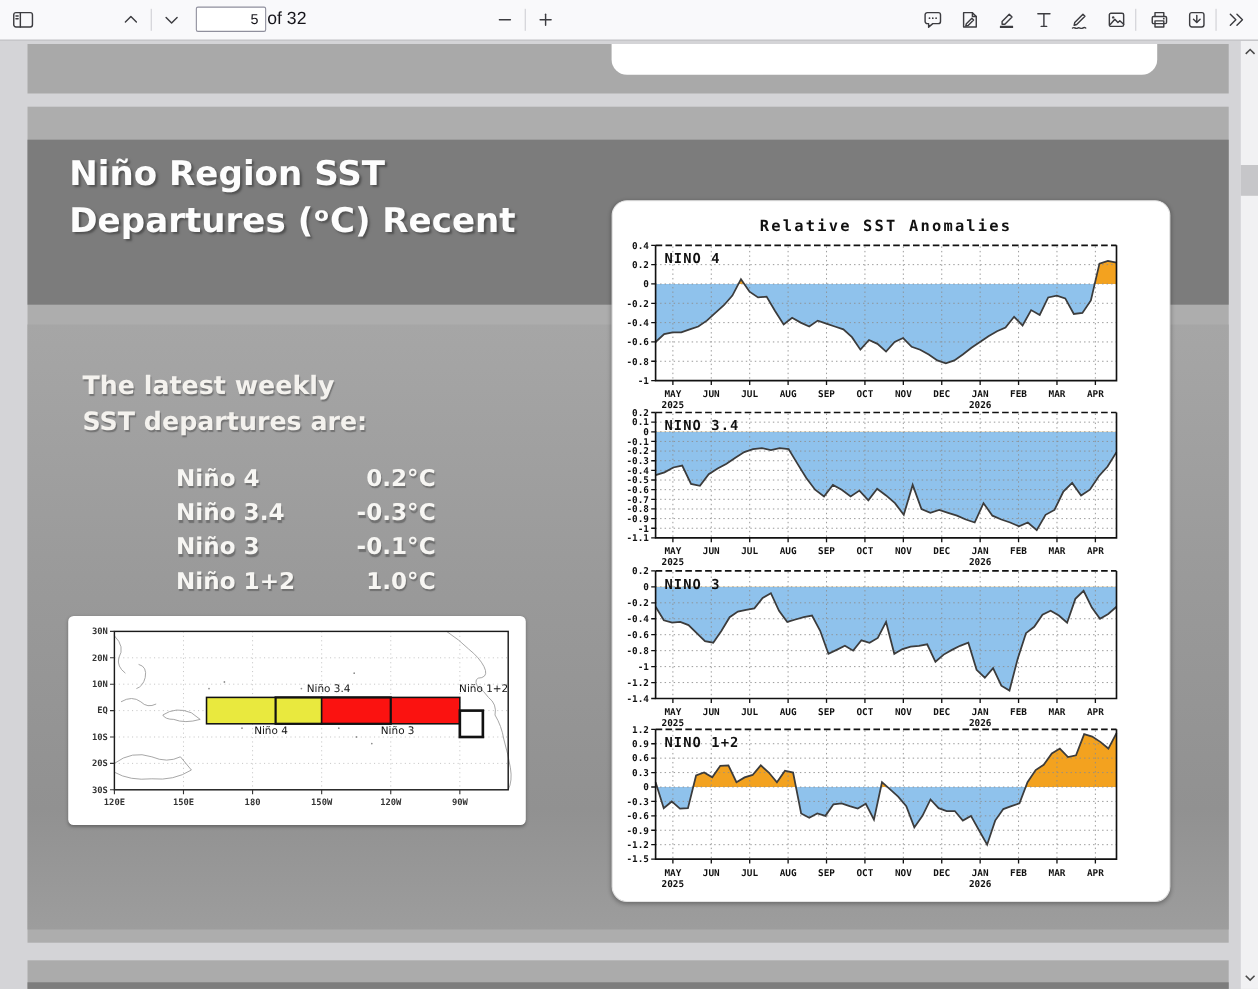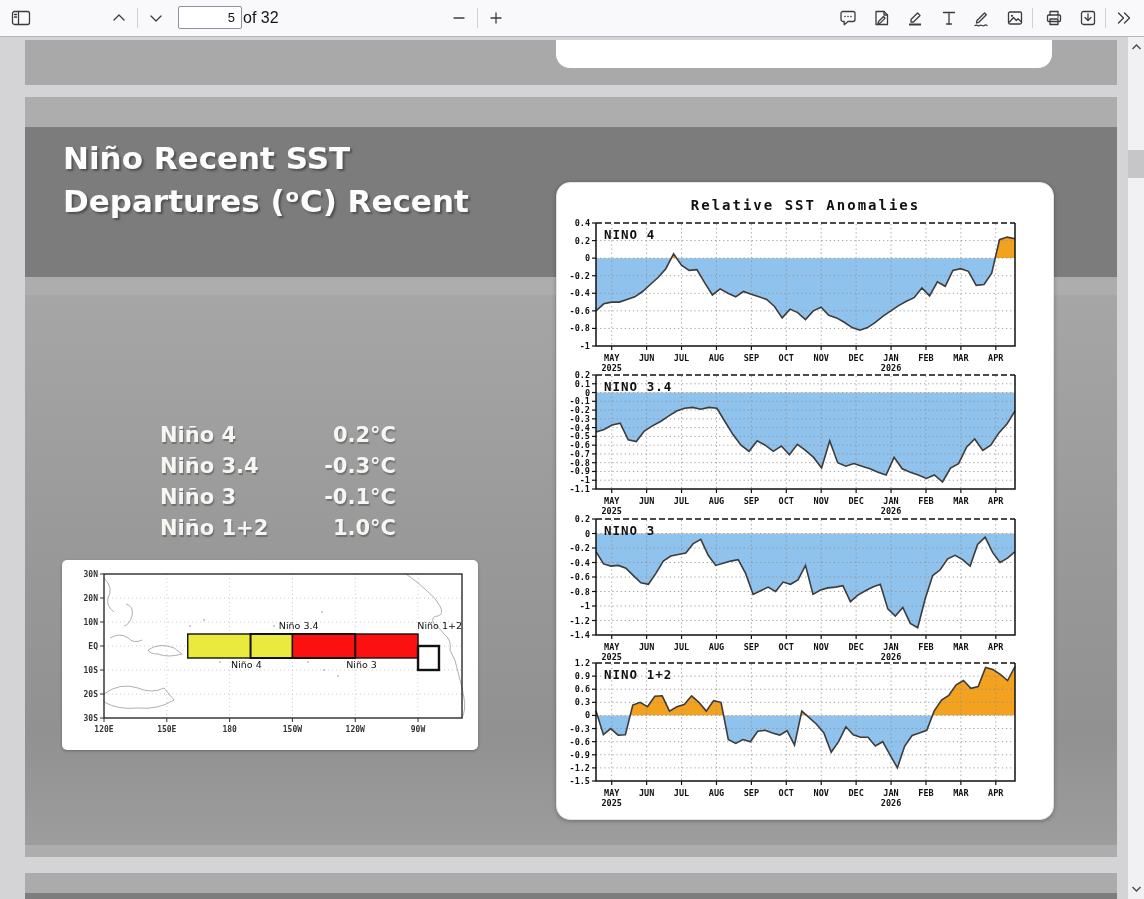--- a/index.html
+++ b/index.html
@@ -45,21 +45,21 @@
               text-shadow:1px 2px 1px rgba(70,70,70,.5);}
   #dep-table{position:absolute;left:135px;top:326px;width:236px;font-family:"DejaVu Sans",sans-serif;
              font-weight:bold;font-size:21px;color:#f7f6f3;text-shadow:1px 2px 1px rgba(70,70,70,.5);}
   .dep-row{display:flex;height:31px;align-items:baseline;}
   .dep-region{flex:1;}
   .dep-value{width:92px;text-align:right;}
 
   #map-panel{position:absolute;left:37px;top:463px;width:416px;height:190px;background:#fff;
              border-radius:5px;box-shadow:0 1px 3px rgba(0,0,0,.3);}
   #chart-panel{position:absolute;left:531px;top:85px;width:496px;height:636px;background:#fff;
-               border-radius:14px;box-shadow:0 1px 4px rgba(0,0,0,.3);border:1px solid #e4e4e4;}
+               border-radius:14px;box-shadow:0 1px 4px rgba(0,0,0,.3);border:1px solid #e4e4e4;padding-left:10px;}
 
   
   .c-title{font:700 14px "DejaVu Sans Mono",monospace;letter-spacing:2px;fill:#111;}
   .ax{font:700 8.5px "DejaVu Sans Mono",monospace;fill:#111;}
   .nino{font:700 12.5px "DejaVu Sans Mono",monospace;letter-spacing:1px;fill:#111;}
   .grid{stroke:#8d8d8d;stroke-width:.8;stroke-dasharray:1.3 2.8;}
   .mgrid{stroke:#b8b8b8;stroke-width:.7;stroke-dasharray:1 3;}
   .coast{fill:none;stroke:#9b9b9b;stroke-width:.8;}
   .mlabel{font:400 9.5px "DejaVu Sans",sans-serif;fill:#111;}
   .mx{font:700 8px "DejaVu Sans Mono",monospace;fill:#333;}
@@ -179,26 +179,30 @@
 
   <div id="viewer">
 
     <div id="page4" class="page">
       <div id="page4-whitebox"></div>
     </div>
 
     <div id="page5" class="page">
       <div id="title-band">
         <div id="slide-title">
-          <div>Niño Recent SST</div>
+          <div>Niño Region SST</div>
           <div>Departures (ᵒC) Recent</div>
         </div>
       </div>
       <div id="slide-body"></div>
 
+      <div id="intro-text">
+        <div>The latest weekly</div>
+        <div>SST departures are:</div>
+      </div>
 
       <div id="dep-table">
         <div class="dep-row">
           <span class="dep-region">Niño 4</span>
           <span class="dep-value">0.2°C</span>
         </div>
         <div class="dep-row">
           <span class="dep-region">Niño 3.4</span>
           <span class="dep-value">-0.3°C</span>
         </div>

